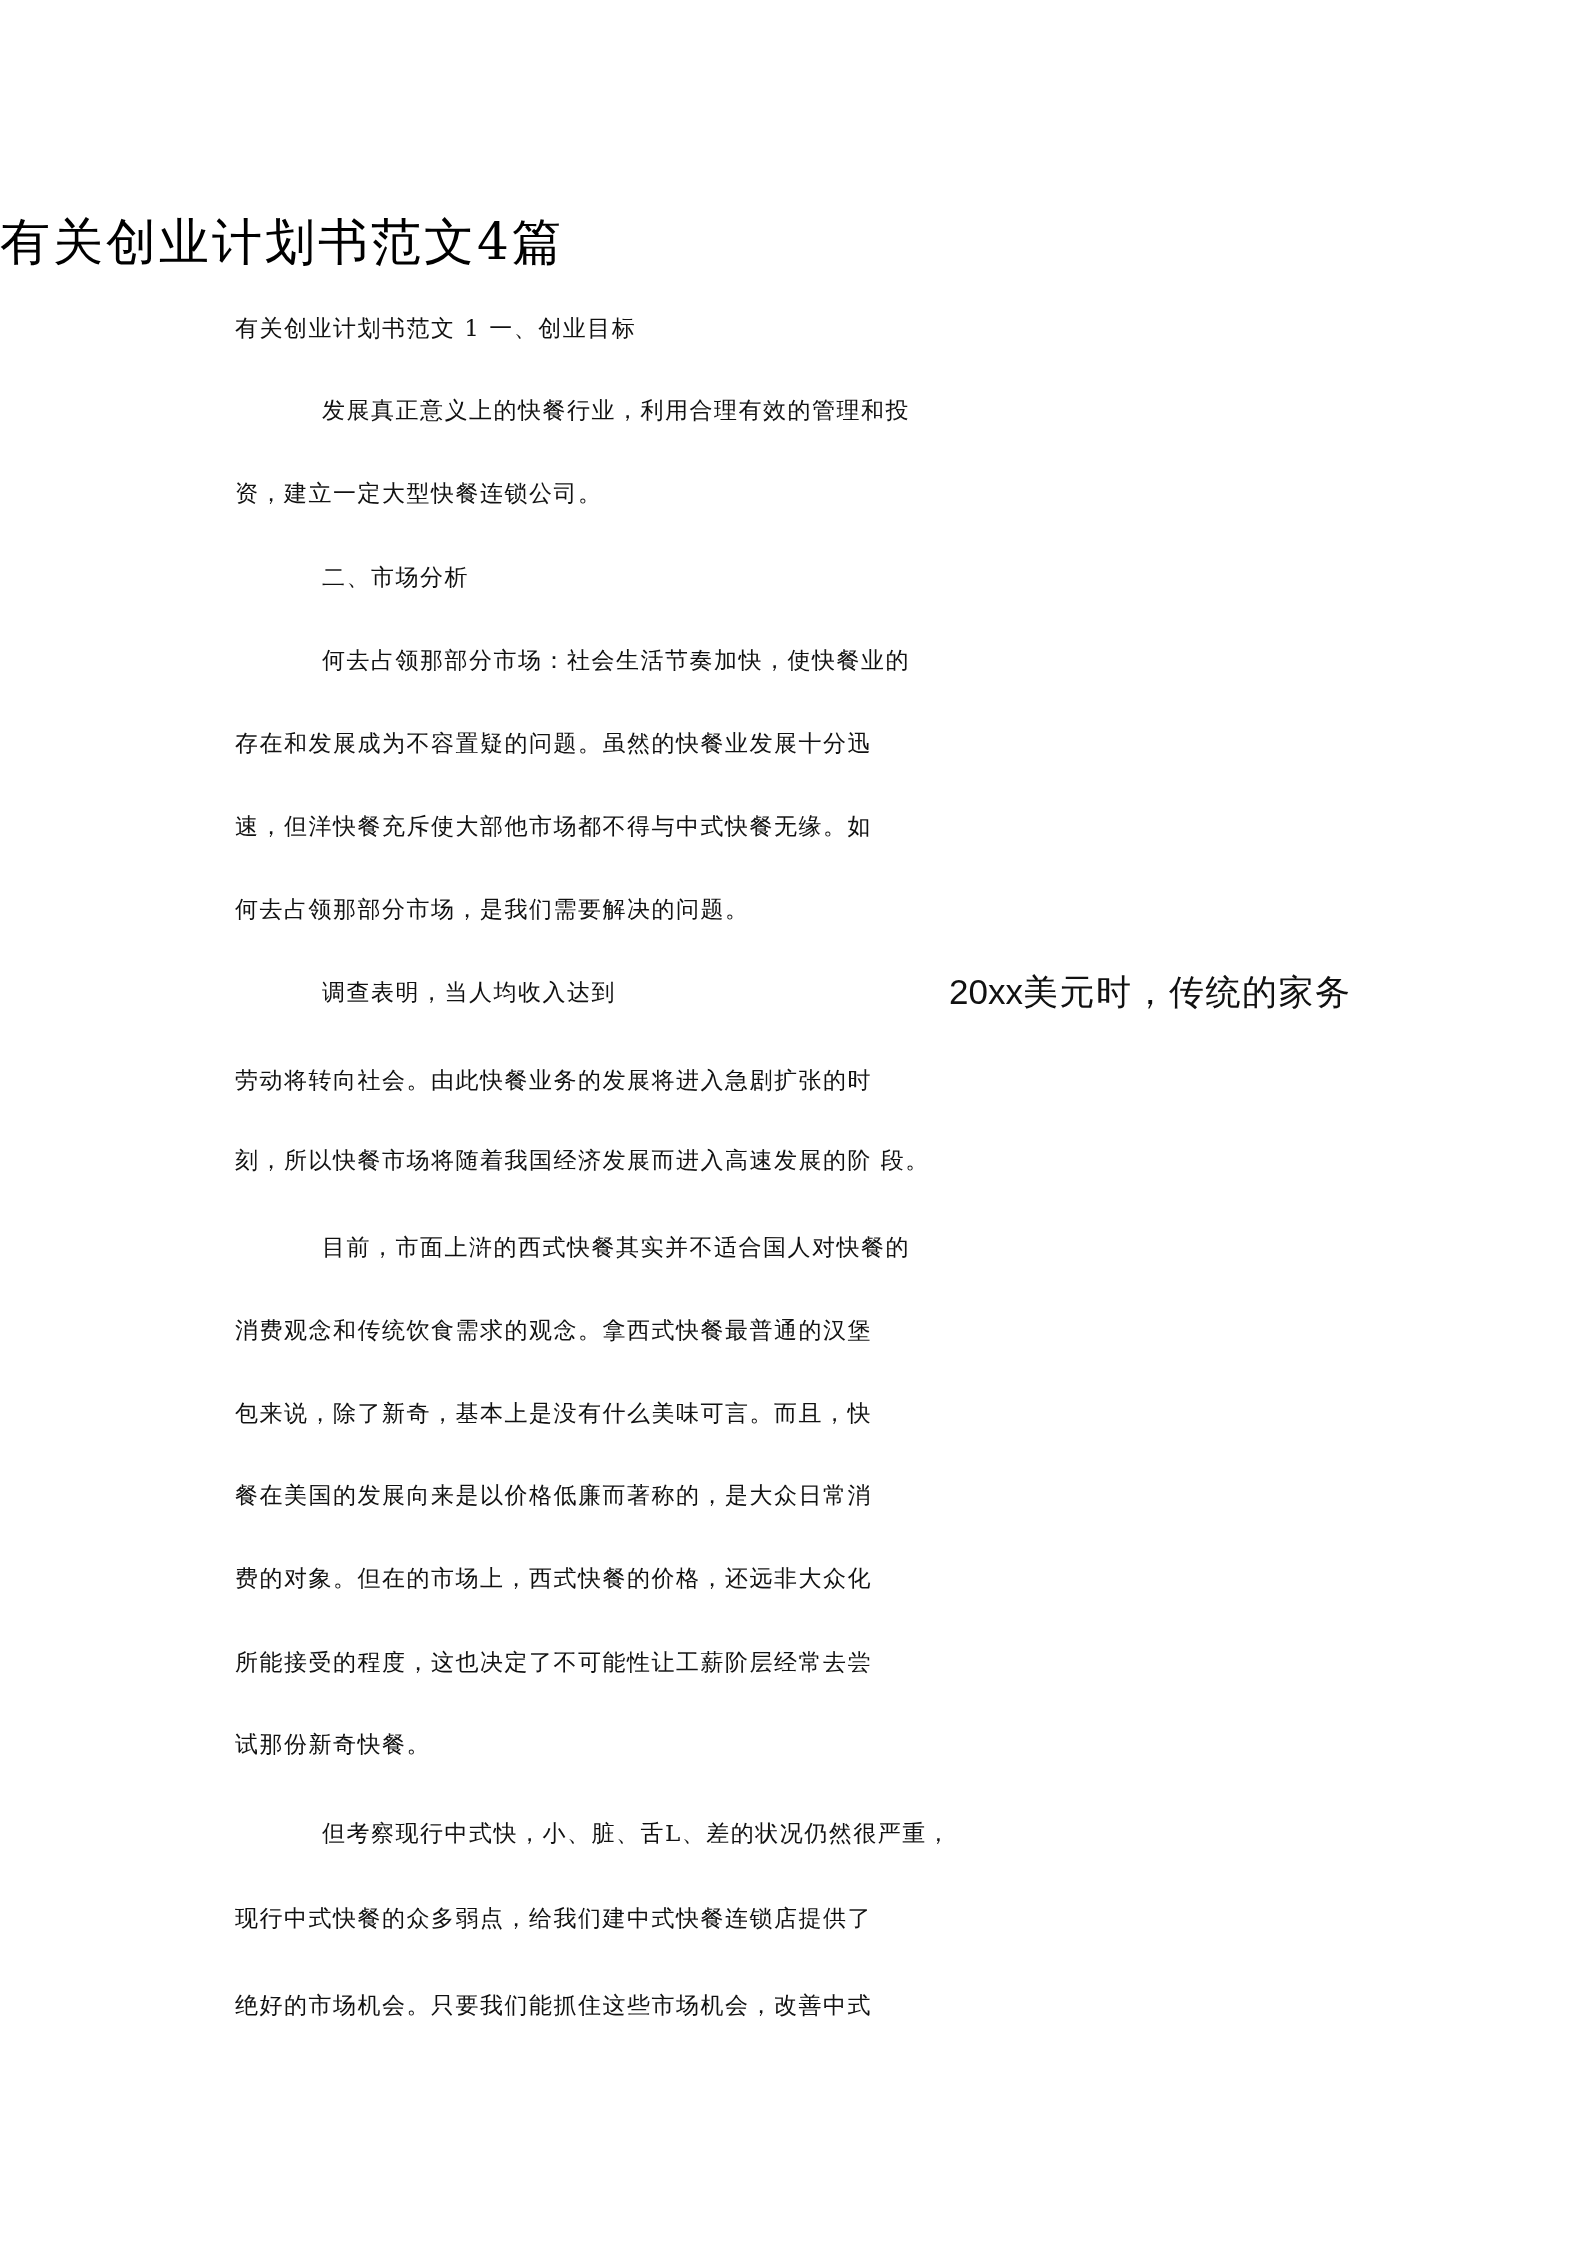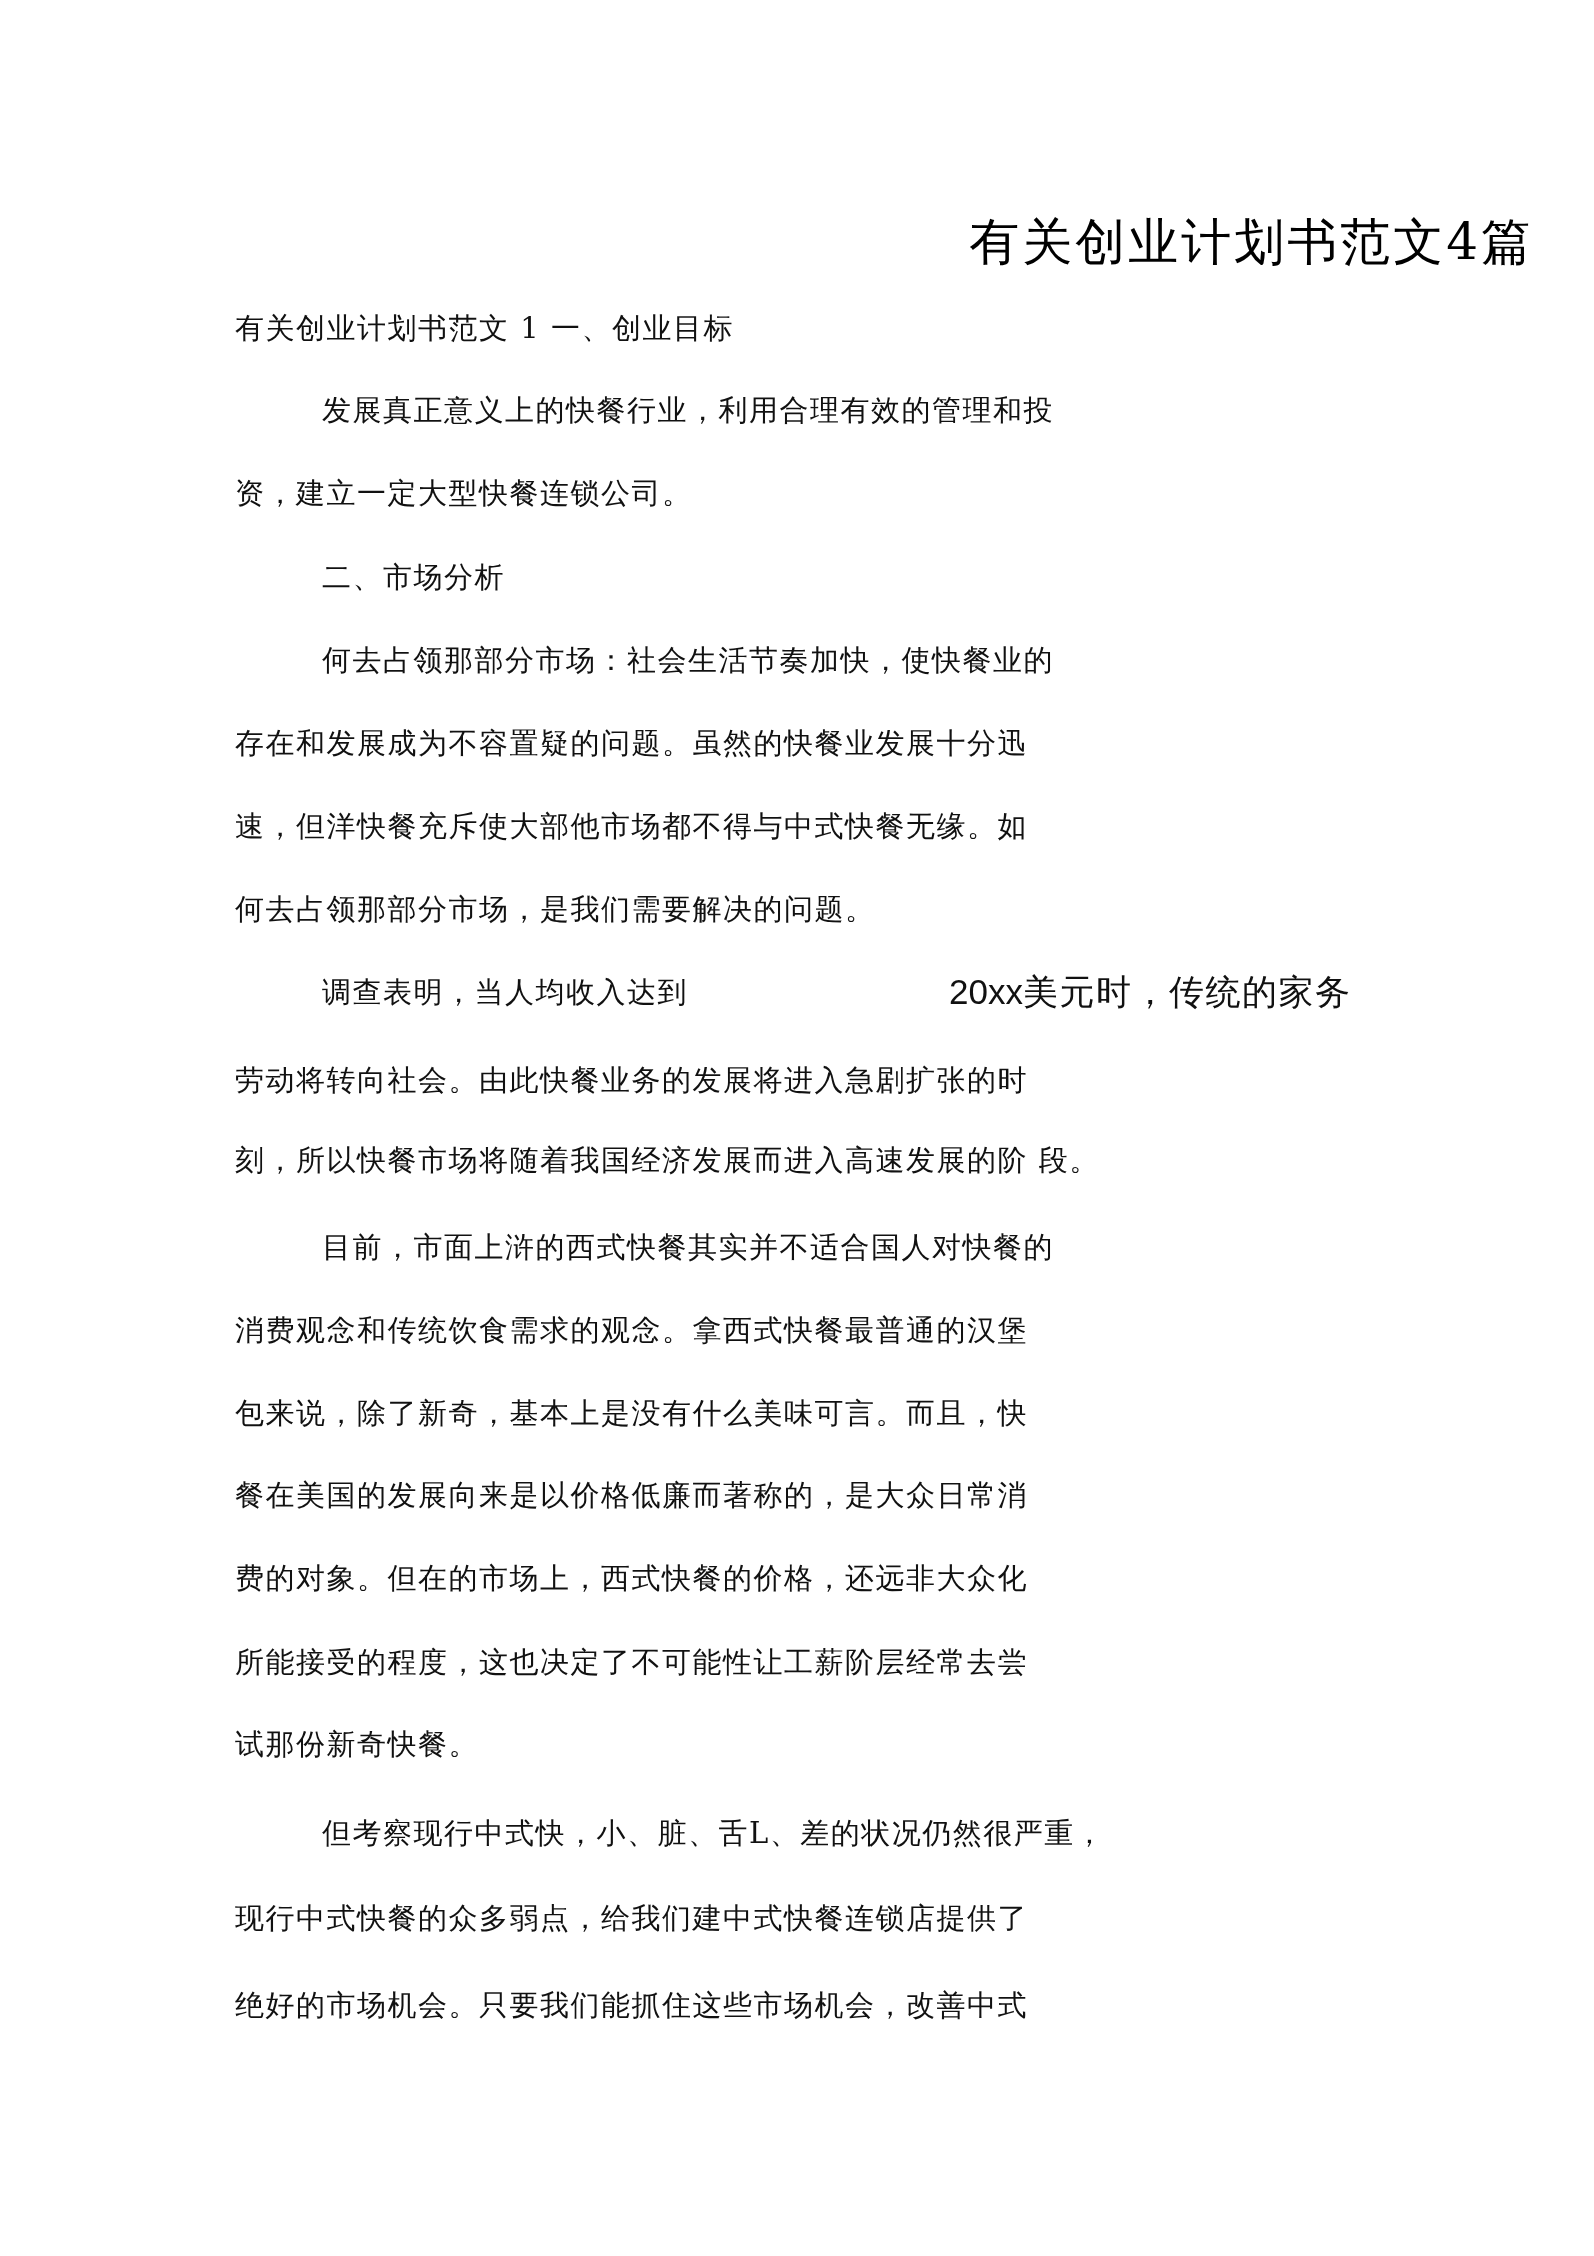--- a/index.html
+++ b/index.html
@@ -1,21 +1,21 @@
 <!DOCTYPE html>
 <html><head>
 <meta charset="utf-8">
 <style>
   html, body { margin: 0; padding: 0; background: #ffffff; }
   body { width: 1594px; height: 2256px; position: relative; overflow: hidden;
          font-family: "DejaVu Serif", "Liberation Serif", serif; color: #111111; }
   .page { position: absolute; left: 0; top: 0; width: 1594px; height: 2256px; background: #ffffff; }
-  .title { position: absolute; left: 0; width: 1594px; top: 212px; text-align: right;
+  .title { position: absolute; left: 0; width: 1594px; top: 212px; text-align: left;
            font-size: 50px; line-height: 60px; letter-spacing: 3px; color: #000; padding-right: 60px; box-sizing: border-box; }
-  .line { position: absolute; left: 235px; font-size: 29px; line-height: 44px; height: 44px;
+  .line { position: absolute; left: 235px; font-size: 23px; line-height: 44px; height: 44px;
           letter-spacing: 1.5px; white-space: nowrap; color: #111; }
   .line.indent { left: 322px; }
   .seg-right { position: absolute; left: 938px; font-size: 35px; line-height: 44px; height: 44px;
                letter-spacing: 1.5px; white-space: nowrap; color: #111; }
   .latin { font-family: "Liberation Sans", sans-serif; letter-spacing: 0; margin-left: 11px; }
 </style>
 </head>
 <body>
 
 <div class="page">

